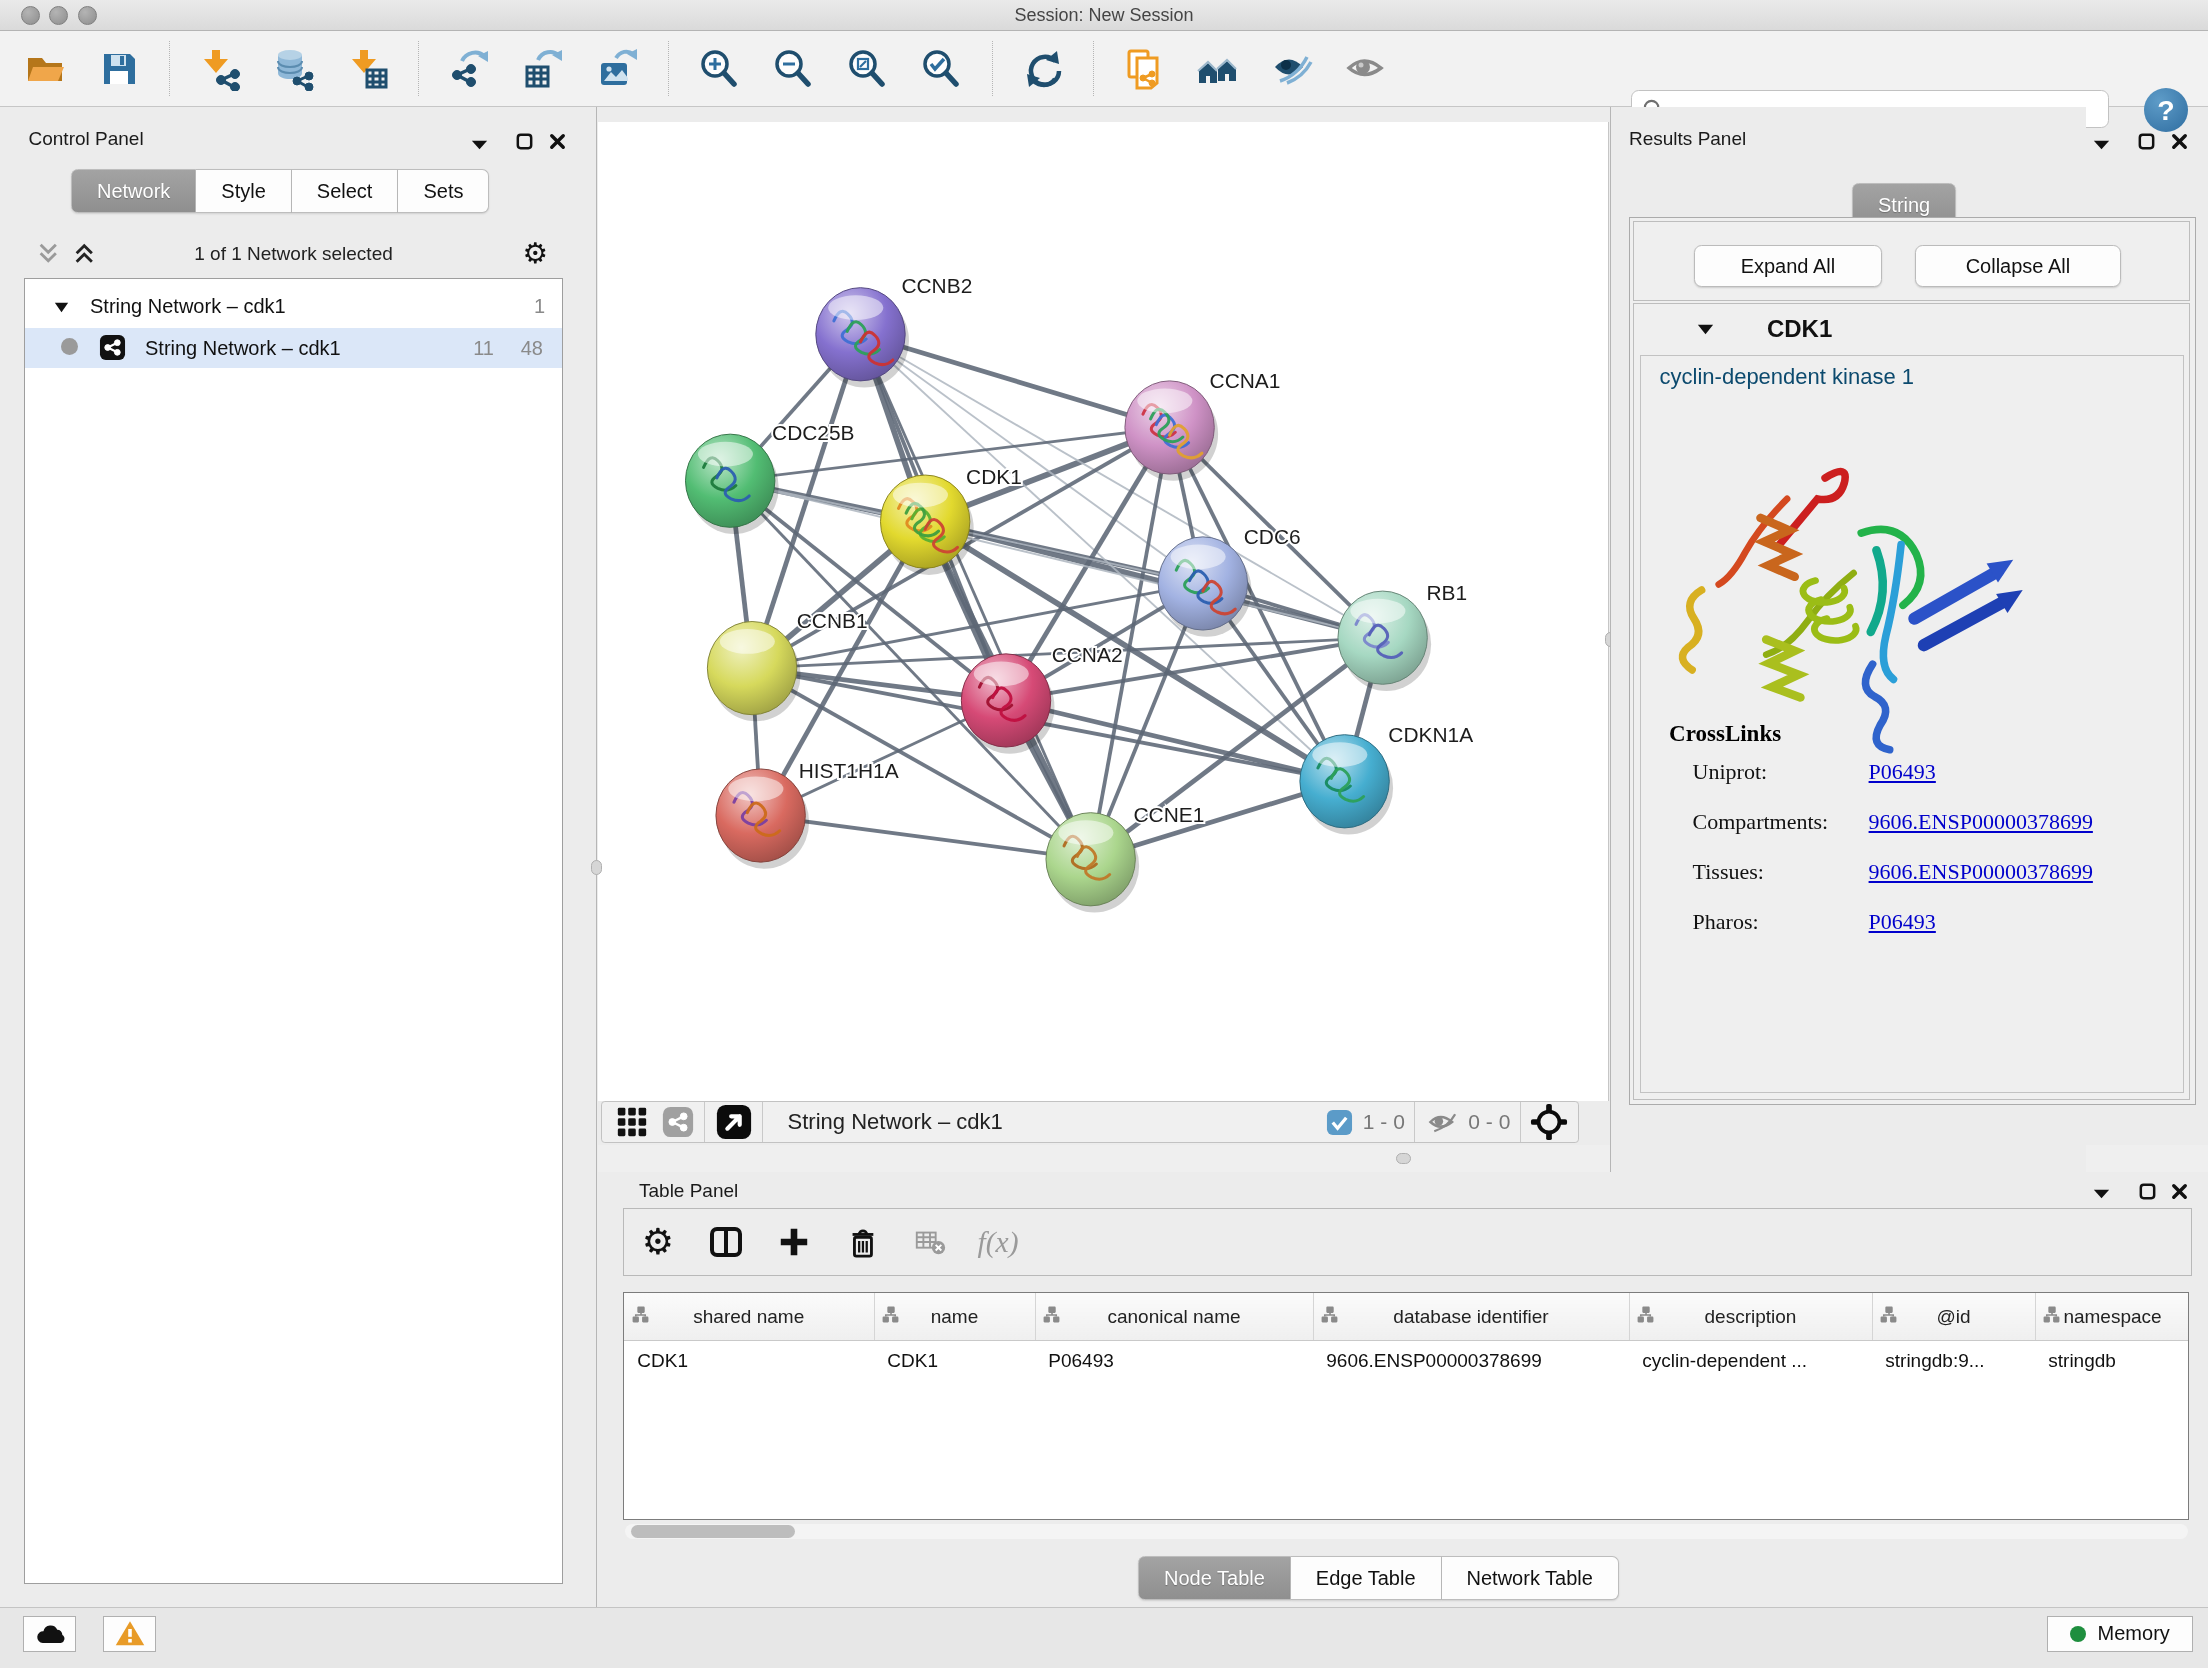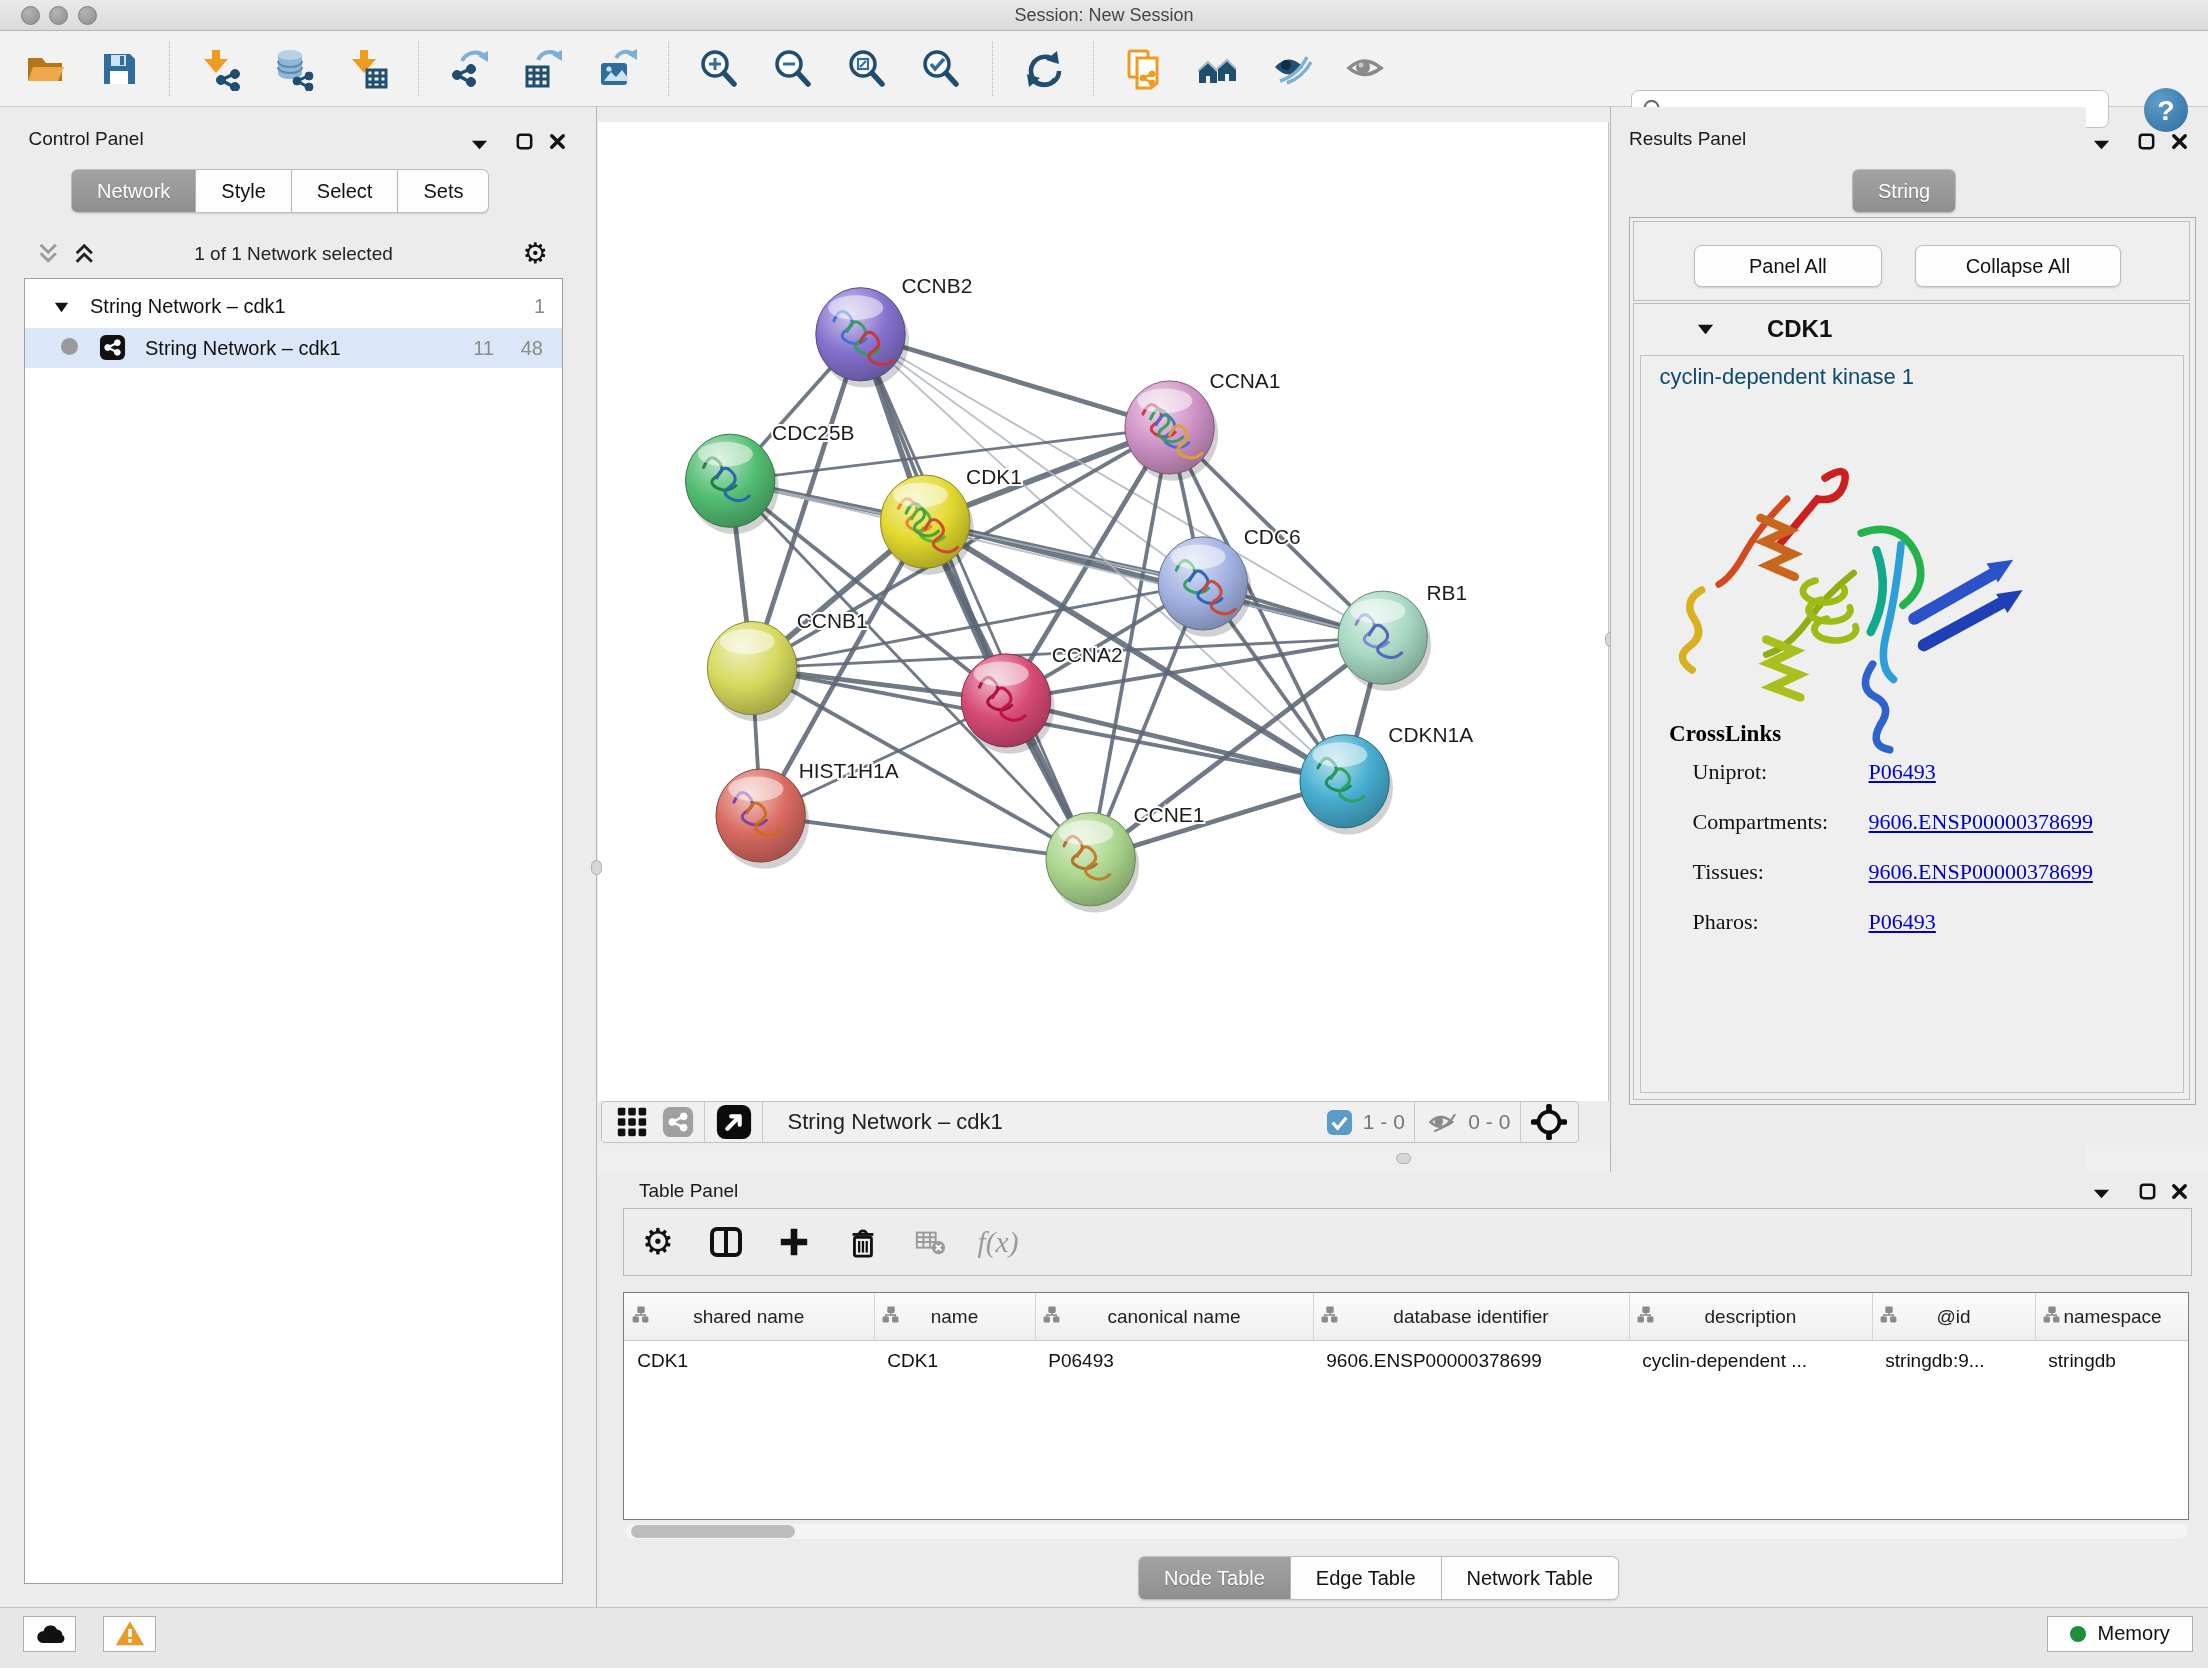--- a/index.html
+++ b/index.html
@@ -32,21 +32,21 @@
   
   .ptitle{position:absolute;font-size:19px;color:#1a1a1a;}
   .picon{position:absolute;width:21px;height:21px;}
 
   
   .seg{display:flex;}
   .segbtn{height:42px;line-height:42px;padding:0 25px;background:#fdfdfd;border:1px solid #bdbdbd;
     border-left:none;font-size:20px;color:#111;box-shadow:0 1px 1.9px rgba(0,0,0,.12);}
   .segbtn:first-child{border-left:1px solid #bdbdbd;border-radius:6.7px 0 0 6.7px;}
   .segbtn:last-child{border-radius:0 6.7px 6.7px 0;}
-  .segbtn:only-child{border-radius:6.7px;}
+  .segbtn:only-child{border-radius:6.7px;margin-top:14px;}
   .segbtn.sel{background:linear-gradient(#a3a3a3,#8f8f8f);color:#fff;text-shadow:0 1px 1px #6e6e6e;}
 
   
   .control-panel{position:absolute;left:0;top:107px;width:597px;height:1501px;background:#ececec;
     border-right:1px solid #b6b6b6;box-sizing:border-box;padding-left:46px;}
   .cp-tabs{position:absolute;left:71px;top:62px;}
   .cp-subheader{position:absolute;left:24px;top:122px;width:539px;height:49px;display:flex;align-items:center;}
   .cp-sel-text{position:absolute;left:0;right:0;text-align:center;font-size:19px;color:#222;}
   .tree-box{position:absolute;left:24px;top:171px;width:539px;height:1306px;background:#fff;
     border:1px solid #9e9e9e;box-sizing:border-box;}
@@ -638,21 +638,21 @@
     <svg class="picon" style="left:558px;top:24px" viewBox="0 0 22 22">
         <path d="M5 5l12 12M17 5L5 17" stroke="#111" stroke-width="3.6" stroke-linecap="round"></path>
       </svg>
 
     <div class="seg" id="rp-tabs" style="position:absolute;left:241px;top:62px">
         <div class="segbtn sel">String</div>
       </div>
 
     <div class="rp-outer">
       <div class="rp-expand-box">
-        <div class="rp-btn" style="left:60px;width:186px">Panel All</div>
+        <div class="rp-btn" style="left:60px;width:186px">Expand All</div>
         <div class="rp-btn" style="left:281px;width:204px">Collapse All</div>
       </div>
       <div class="rp-gene-box">
         <div class="rp-gene-header">
           <svg class="picon" style="left:61px;top:15px;width:21px;height:21px" viewBox="0 0 22 22">
               <polygon points="3,6 19,6 11,16" fill="#111"></polygon>
             </svg>
           <span class="rp-gene-name">CDK1</span>
         </div>
         <div class="rp-inner">

